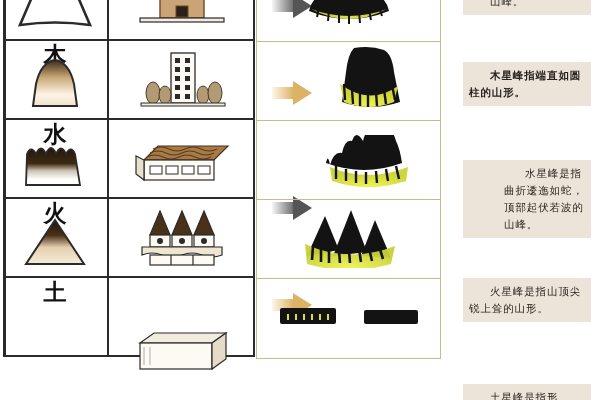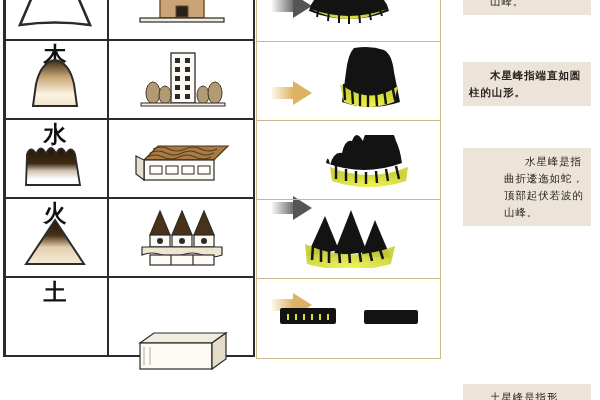--- a/index.html
+++ b/index.html
@@ -381,18 +381,19 @@
           </g>
         </svg>
       </div>
     </div>
   </div>
 
   <div class="tblock" style="top:-12px;">山峰。</div>
 
   <div class="tblock" style="top:62px;font-weight:bold;">木星峰指端直如圆柱的山形。</div>
 
-  <div class="tblock" style="top:148px;padding-left:41px;">水星峰是指曲折逶迤如蛇，顶部起伏若波的山峰。</div>
-
+  <div class="tblock" style="top:160px;padding-left:41px;">水星峰是指曲折逶迤如蛇，顶部起伏若波的山峰。</div>
+
+  <div class="tblock" style="top:278px;">火星峰是指山顶尖锐上耸的山形。</div>
 
   <div class="tblock" style="top:384px;">土星峰是指形</div>
 
 </div>
 
 </body></html>

